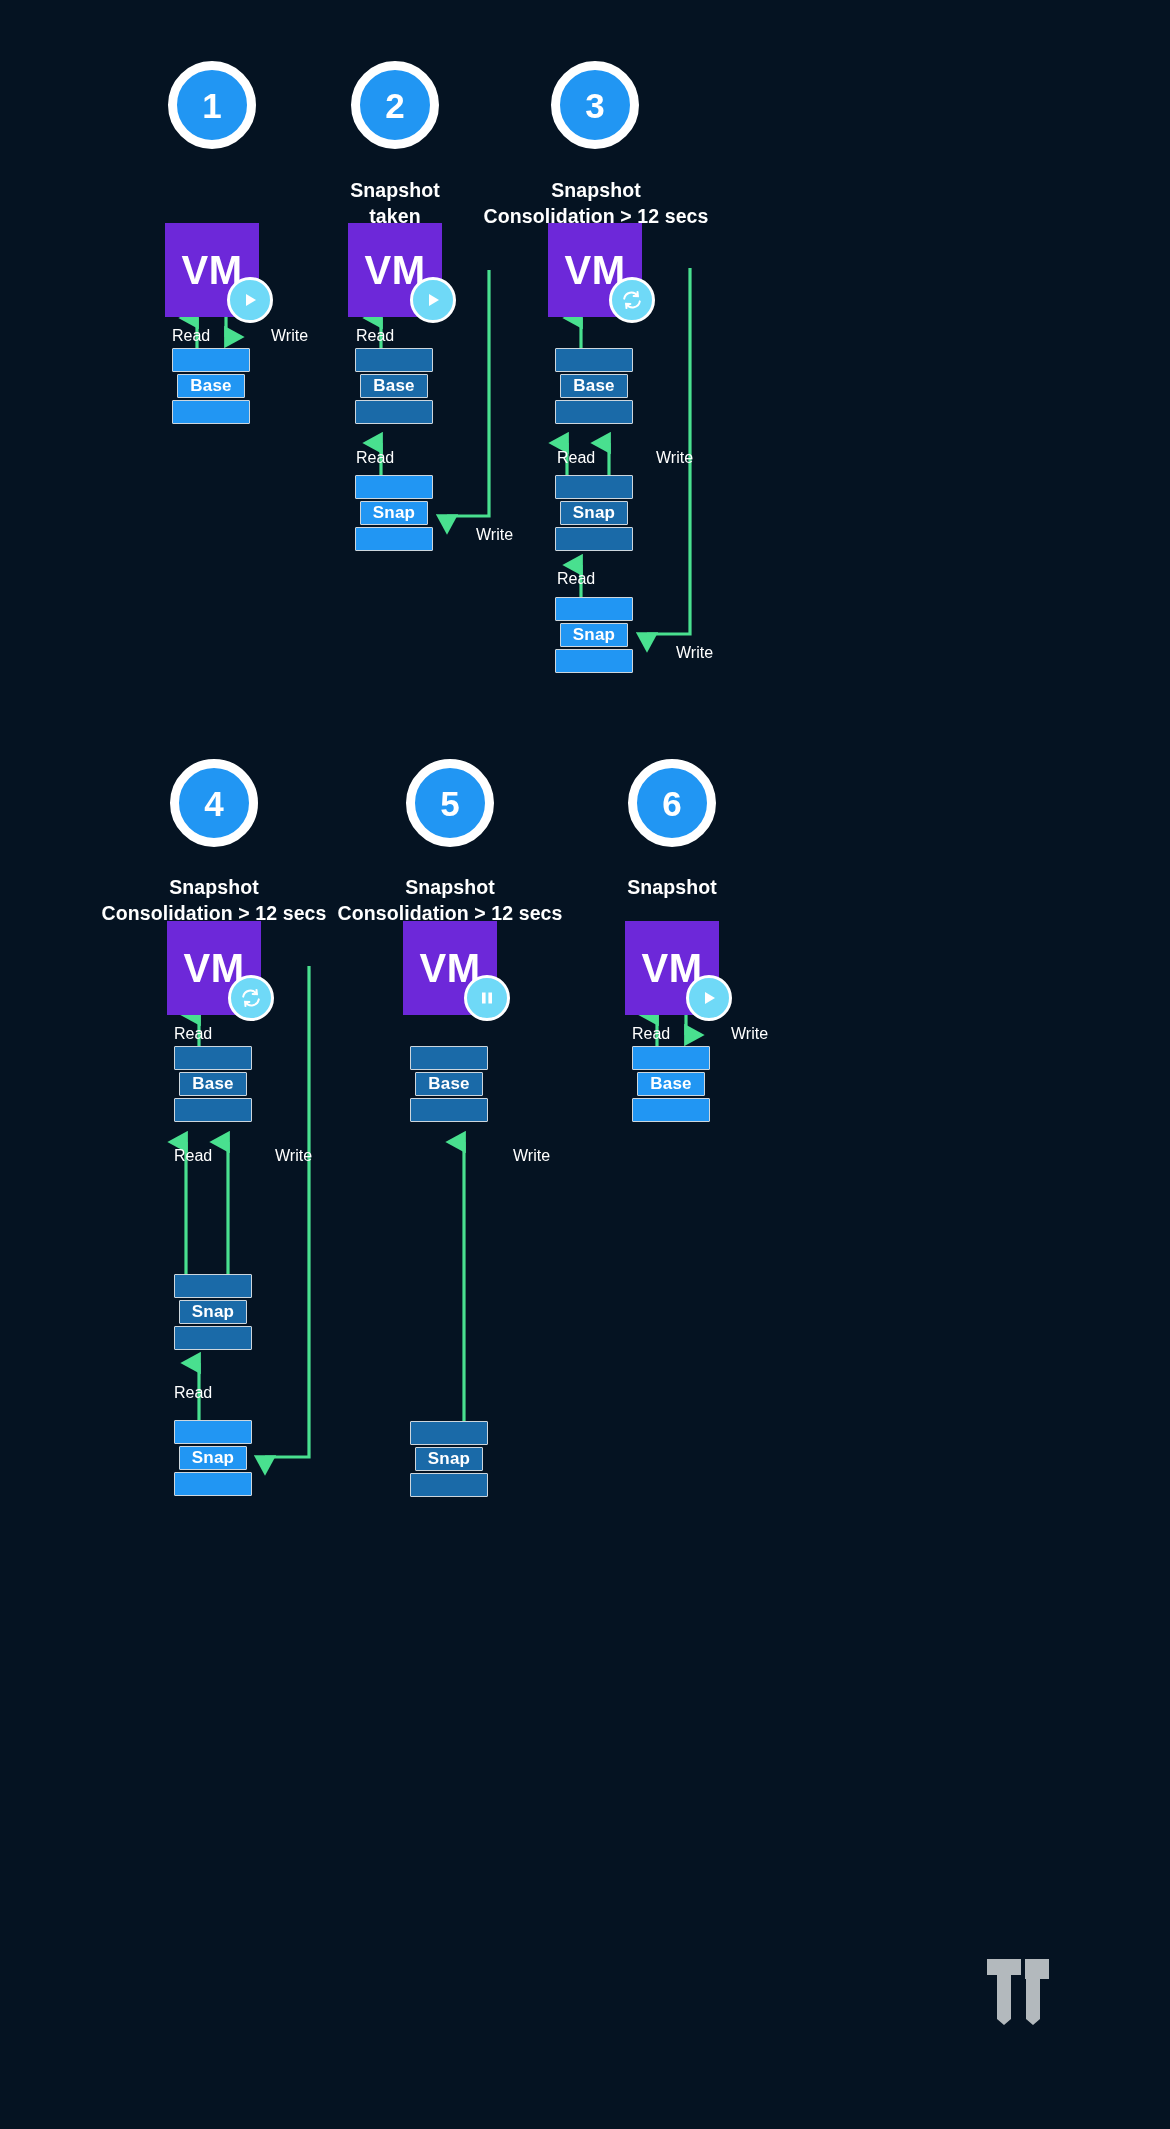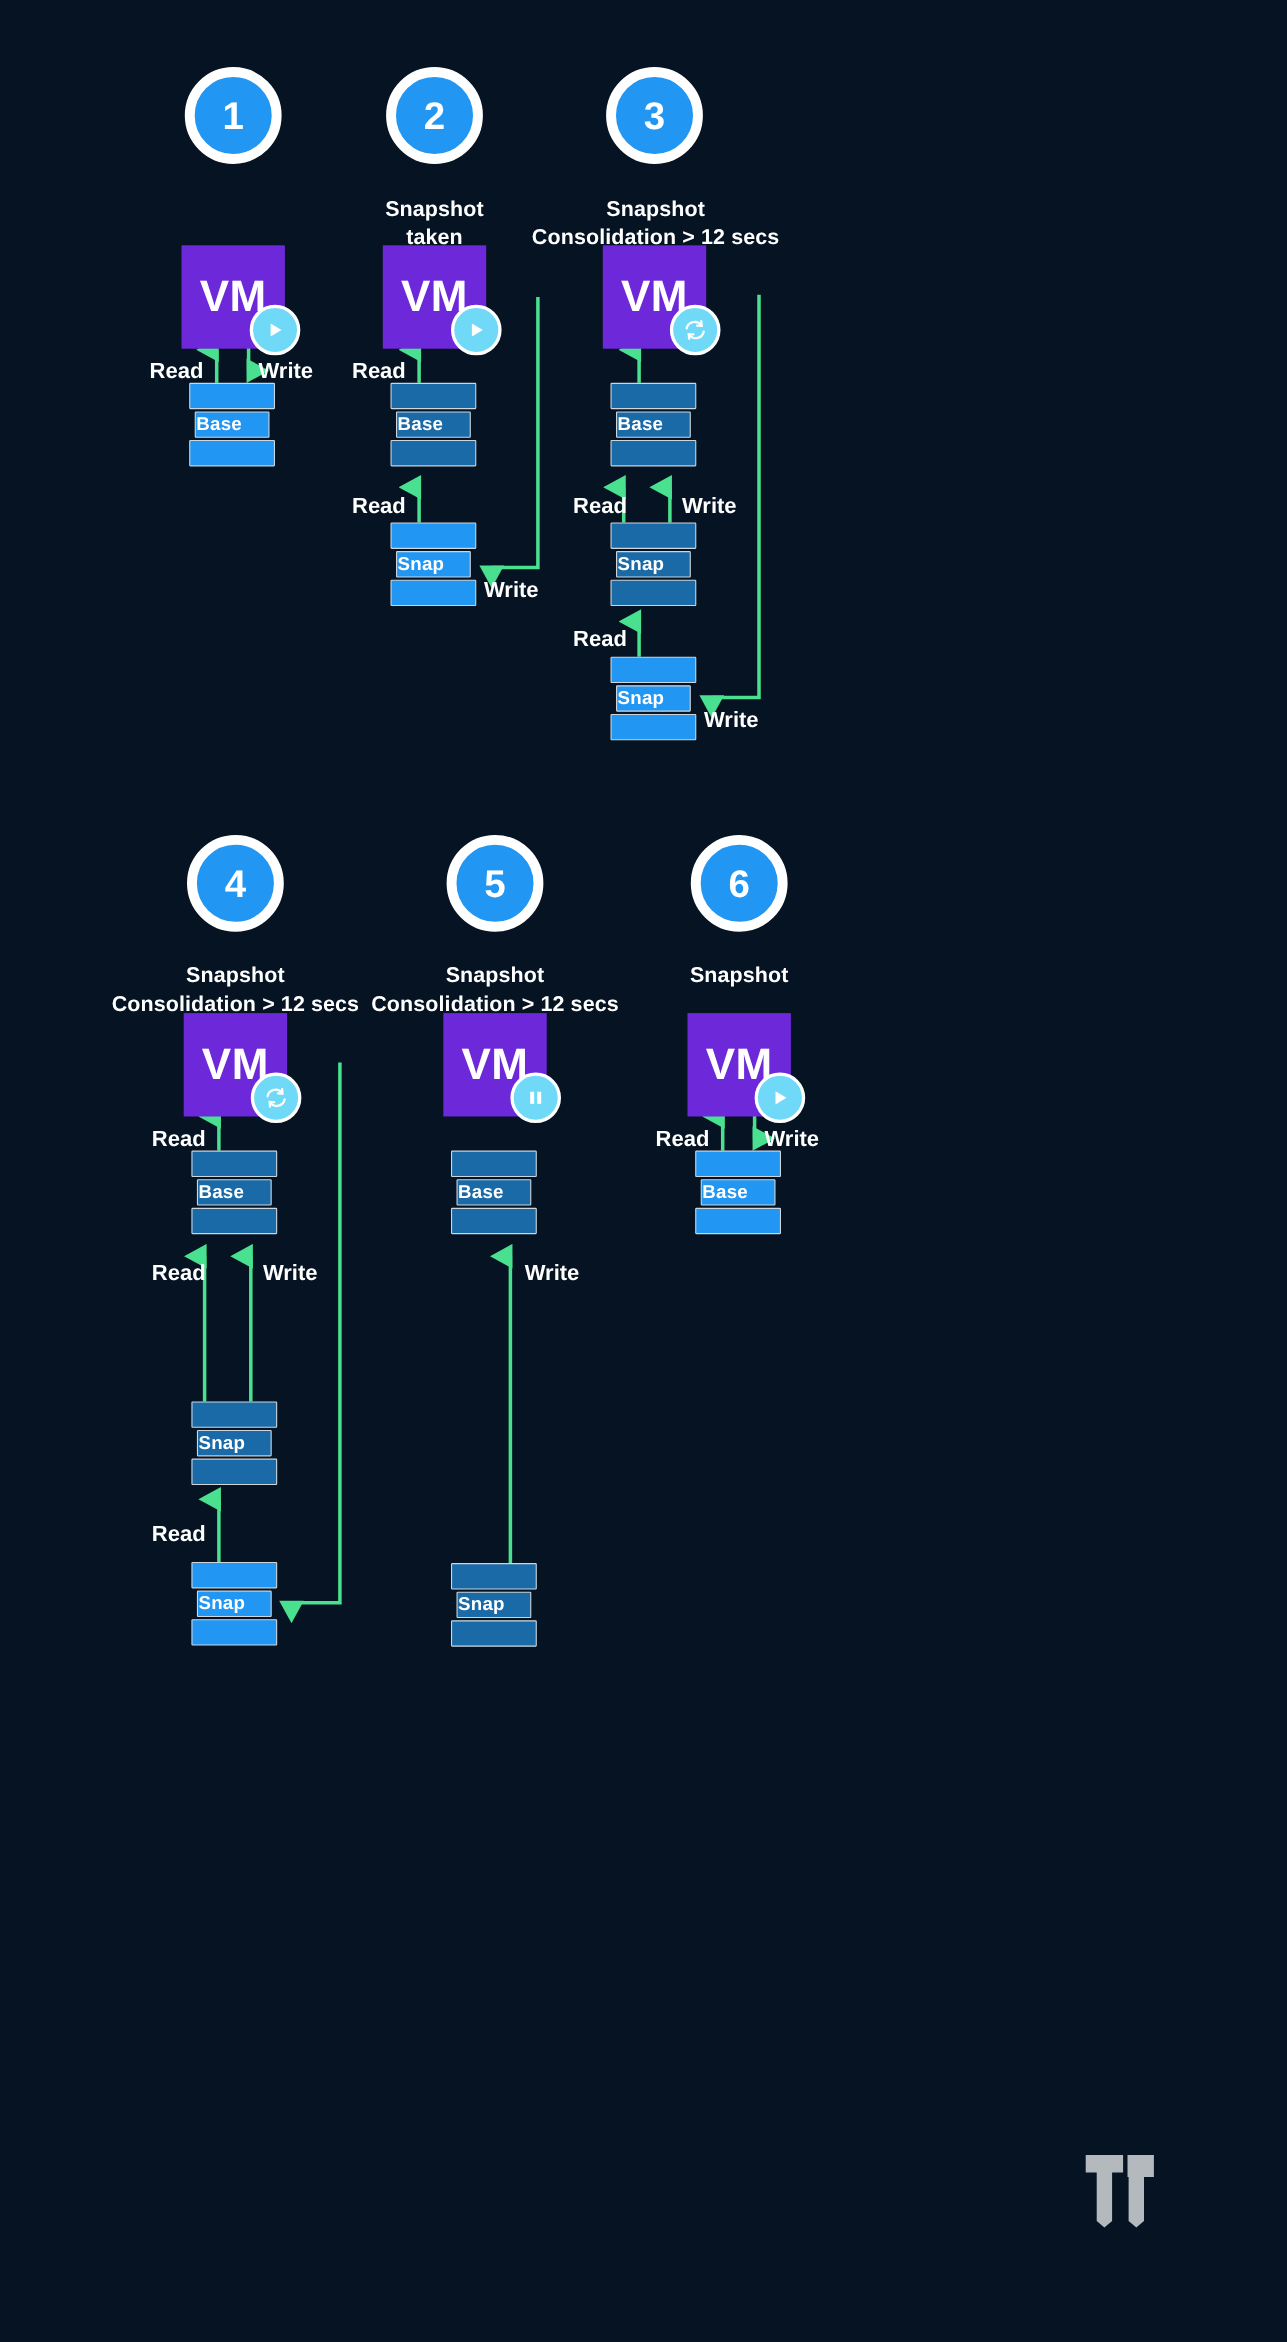--- a/index.html
+++ b/index.html
@@ -42,34 +42,34 @@
     background:#6fd9f7;border:3px solid #ffffff;box-sizing:border-box;
     display:flex;align-items:center;justify-content:center;
   }
   .statecirc svg{display:block;}
 
   
   .stack{position:absolute;width:78px;}
   .slab{
     position:relative;height:24px;box-sizing:border-box;
     border:1.4px solid #cdd6dd;border-radius:1px;
-    display:flex;align-items:center;justify-content:flex-start;
+    display:flex;align-items:center;justify-content:center;
   }
   .slab + .slab{margin-top:2px;}
   .slab span{font-size:17px;font-weight:bold;color:#ffffff;letter-spacing:.2px;}
   .stack.active .slab{background:#2196f3;}
   .stack.frozen .slab{background:#1a6aa8;}
   .stack.active .slab.mid{background:#2196f3;width:86%;margin-left:7%;}
   .stack.frozen .slab.mid{background:#1a6aa8;width:86%;margin-left:7%;}
   .stack .slab.mid{width:86%;margin-left:7%;}
 
   
   .rwlabel{
-    position:absolute;font-size:20px;font-weight:bold;color:#ffffff;
-    white-space:nowrap;line-height:1;
+    position:absolute;font-size:16px;font-weight:normal;color:#ffffff;
+    white-space:nowrap;line-height:1;margin-left:36px;
   }
 
   
   .arrows{position:absolute;left:0;top:0;width:1170px;height:2129px;pointer-events:none;}
 
   
   .logo{position:absolute;}
 </style>
 </head>
 <body>

